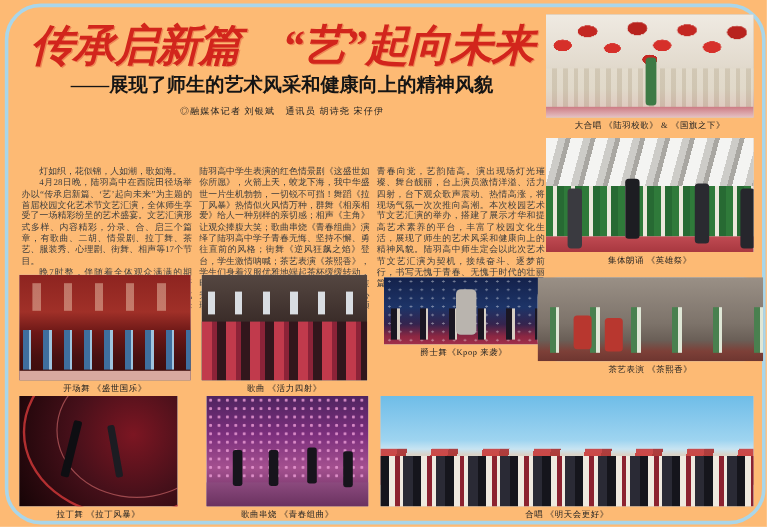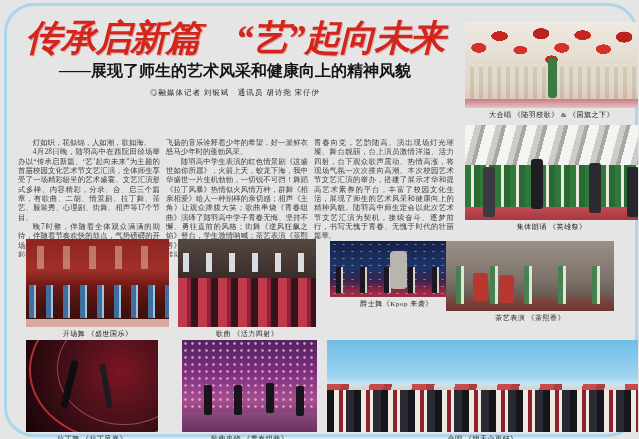--- a/index.html
+++ b/index.html
@@ -1,38 +1,38 @@
 <!DOCTYPE html>
 <html><head>
 <meta charset="utf-8">
 <style>
   html,body{margin:0;padding:0;}
   body{background:#ffffff;font-family:"Liberation Serif", serif;}
-  .page{position:relative;width:639px;height:439px;background:#e5e5e5;overflow:hidden;}
+  .page{position:relative;width:639px;height:439px;background:#fdba74;overflow:hidden;}
   .frame{position:absolute;left:4px;top:3px;right:1px;bottom:2px;border:3px solid #a9d6ea;border-radius:30px;pointer-events:none;}
 
   
   .title{position:absolute;left:14px;top:14px;width:442px;margin:0;text-align:center;
          font-size:36px;font-weight:bold;font-style:italic;color:#d2251c;white-space:nowrap;
          letter-spacing:-1px;text-shadow:1px 1px 0 rgba(210,37,28,.35);
          font-family:"Liberation Serif", serif;}
   .subtitle{position:absolute;left:14px;top:61px;width:442px;margin:0;text-align:center;
             font-size:16px;font-weight:bold;color:#151515;white-space:nowrap;}
   .byline{position:absolute;left:14px;top:88px;width:442px;text-align:center;
           font-size:7.5px;color:#222;letter-spacing:1px;}
 
   
   .col{position:absolute;top:106px;height:119px;width:142px;overflow:hidden;
        font-size:7.4px;line-height:9.35px;color:#3d3d3d;text-align:justify;margin-top:32px;}
   .col p{margin:0;text-indent:2em;}
   .col.cont p:first-child{text-indent:0;}
   .col1{left:18px;} .col2{left:166px;} .col3{left:314px;width:140px;}
 
   
-  figure.photo{position:absolute;margin:10px;background:#ccc;}
+  figure.photo{position:absolute;margin:0;background:#ccc;}
   .ph{position:absolute;inset:0;overflow:hidden;}
   .layer{position:absolute;}
   figcaption{position:absolute;top:100%;left:-10px;right:-10px;margin-top:2px;text-align:center;
              font-size:7px;color:#222;letter-spacing:.5px;white-space:nowrap;}
 
   
   .r1{left:455px;top:12px;width:173px;height:86px;}
   .r1 .bg{inset:0;background:linear-gradient(180deg,#efeae2 0%,#e2dacd 50%,#d3c8b6 72%,#c9707a 88%,#e6c2c4 100%);}
   .r1 .flags{left:0;right:0;top:0;height:55%;
     background-image:
@@ -80,21 +80,21 @@
   
   .m3{left:320px;top:231px;width:133px;height:56px;}
   .m3 .bg{inset:0;background:linear-gradient(180deg,#14214a 0%,#1d3468 45%,#35244e 70%,#8c2742 88%,#a12f4b 100%);}
   .m3 .speckle{inset:0;opacity:.5;
     background-image:radial-gradient(rgba(255,255,255,.85) .8px,transparent 1.3px);background-size:9px 7px;}
   .m3 .dancers{left:0;right:0;bottom:8%;height:45%;
     background:repeating-linear-gradient(90deg,transparent 0 6px,#1a1622 6px 11px,#d8cfc4 11px 13px,transparent 13px 24px);}
   .m3 .center{left:45%;top:18%;width:17px;height:38px;background:#b9b4ae;border-radius:4px;}
 
   
-  .m4{left:436px;top:231px;width:168px;height:70px;border-radius:17px;}
+  .m4{left:448px;top:231px;width:188px;height:70px;border-radius:17px;}
   .m4 .bg{inset:0;background:linear-gradient(180deg,#9a9086 0%,#7d736a 55%,#6a5f57 75%,#7d4038 88%,#6e3630 100%);}
   .m4 .performers{left:0;right:0;bottom:10%;height:55%;
     background:repeating-linear-gradient(90deg,transparent 0 10px,#49804f 10px 15px,#dfe7d6 15px 18px,transparent 18px 34px);}
   .m4 .red{left:16%;bottom:14%;width:15px;height:28px;background:#b8372f;border-radius:3px;
     box-shadow:26px 2px 0 #b8372f;}
 
   
   .b1{left:16px;top:330px;width:132px;height:92px;}
   .b1 .bg{inset:0;background:radial-gradient(circle at 72% 35%,#7c1622 0%,#47101a 45%,#160406 100%);}
   .b1 .arc{right:-35%;top:-45%;width:130%;height:150%;border:2px solid rgba(224,60,60,.75);border-radius:50%;}
@@ -128,21 +128,20 @@
   <h1 class="title">传承启新篇　“艺”起向未来</h1>
   <h2 class="subtitle">——展现了师生的艺术风采和健康向上的精神风貌</h2>
   <div class="byline">◎融媒体记者 刘银斌　通讯员 胡诗尧 宋仔伊</div>
 
   <div class="col col1">
       <p>灯如织，花似锦，人如潮，歌如海。</p>
       <p>4月28日晚，陆羽高中在西院田径场举办以“传承启新篇、‘艺’起向未来”为主题的首届校园文化艺术节文艺汇演，全体师生享受了一场精彩纷呈的艺术盛宴。文艺汇演形式多样、内容精彩，分录、合、启三个篇章，有歌曲、二胡、情景剧、拉丁舞、茶艺、服装秀、心理剧、街舞、相声等17个节目。</p>
       <p>晚7时整，伴随着全体观众满满的期待，伴随着节奏欢快的鼓点，气势磅礴的开场舞蹈《盛世国乐》火爆全场，台下掌声此起彼伏。接着，由江汉大学教育学院和音乐学院联合选送的歌曲《云里土家》，民歌唱出了祖国万里山河的壮美，唱出了悠悠中华的绵延文化。武汉音乐学院北极星乐队带来了歌曲《少年》和《123我爱你》，</p>
     </div>
   <div class="col col2 cont">
-      <p>飞扬的音乐诠释着少年的希望，好一派鲜衣怒马少年时的蓬勃风采。</p>
       <p>陆羽高中学生表演的红色情景剧《这盛世如你所愿》，火箭上天，蛟龙下海，我中华盛世一片生机勃勃，一切锐不可挡！舞蹈《拉丁风暴》热情似火风情万种，群舞《相亲相爱》给人一种别样的亲切感；相声《主角》让观众捧腹大笑；歌曲串烧《青春组曲》演绎了陆羽高中学子青春无悔、坚持不懈、勇往直前的风格；街舞《逆风狂飙之焰》登台，学生激情呐喊；茶艺表演《茶熙香》，学生们身着汉服优雅地端起茶杯缓缓转动，时而悠扬地拿起水壶上下翻动；《国风服装秀》展示了服装文化与青春的完美融合；心理剧《微光》呼吁人们用真心感受心灵，领略人生的冷暖变幻；</p>
     </div>
   <div class="col col3 cont">
       <p>青春向党，艺韵陆高。演出现场灯光璀璨、舞台靓丽，台上演员激情洋溢、活力四射，台下观众歌声震动、热情高涨，将现场气氛一次次推向高潮。本次校园艺术节文艺汇演的举办，搭建了展示才华和提高艺术素养的平台，丰富了校园文化生活，展现了师生的艺术风采和健康向上的精神风貌。陆羽高中师生定会以此次艺术节文艺汇演为契机，接续奋斗、逐梦前行，书写无愧于青春、无愧于时代的壮丽篇章。</p>
     </div>
 
   <figure class="photo r1">
     <div class="ph">
       <div class="layer bg"></div>
       <div class="layer flags"></div>

